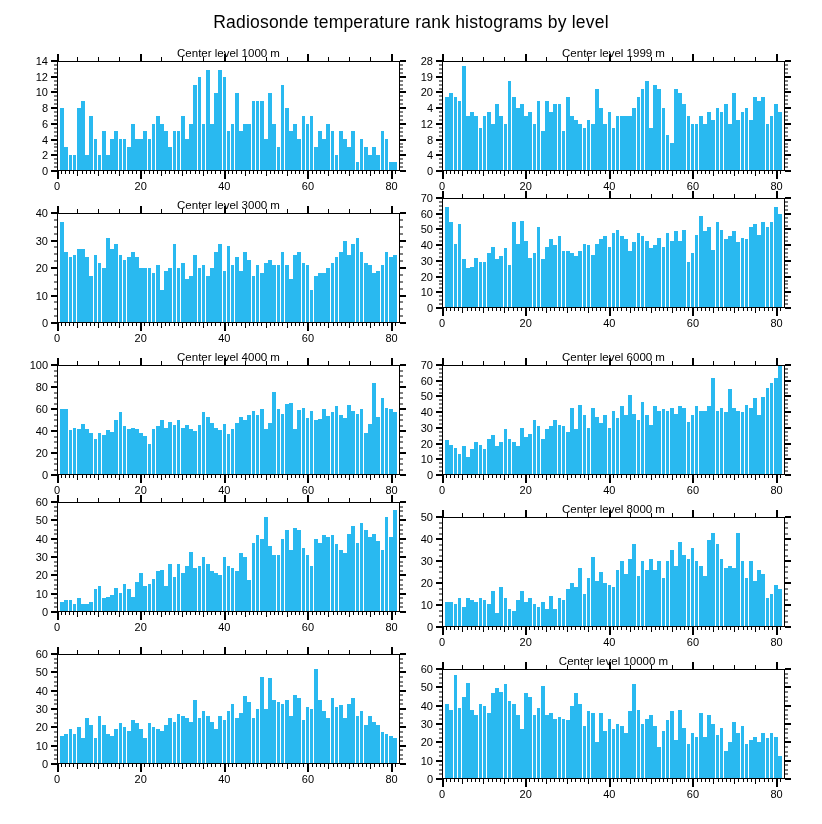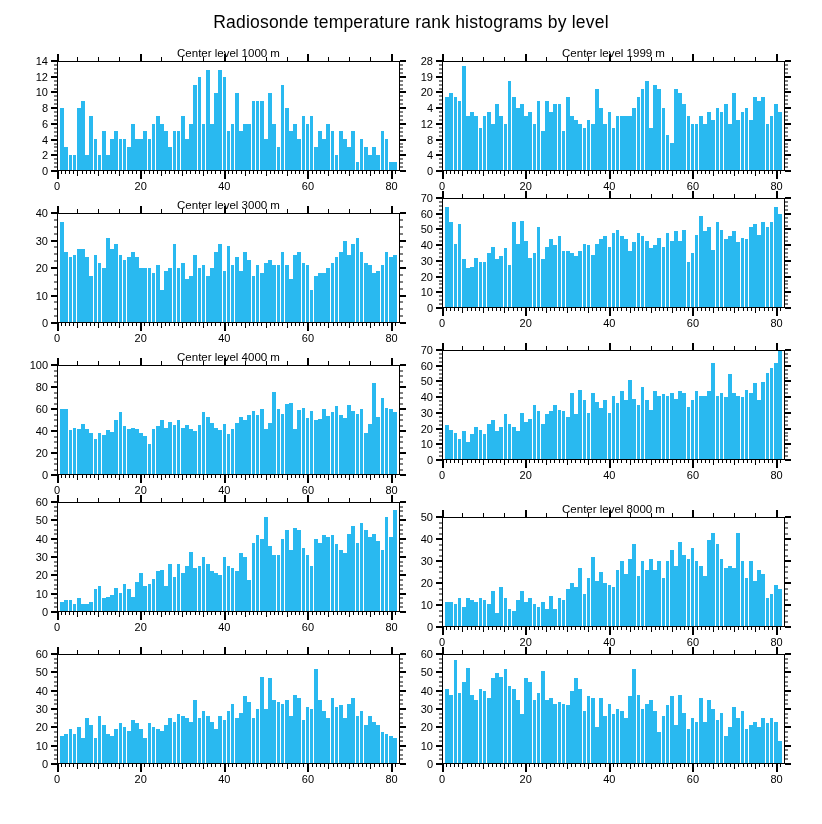--- a/index.html
+++ b/index.html
@@ -1313,20 +1313,21 @@
         <span class="ylab" style="top: 20%;">80</span>
         <span class="ylab" style="top: 0%;">100</span>
         <span class="xlab" style="left: 0%;">0</span>
         <span class="xlab" style="left: 24.3902%;">20</span>
         <span class="xlab" style="left: 48.7805%;">40</span>
         <span class="xlab" style="left: 73.1707%;">60</span>
         <span class="xlab" style="left: 97.561%;">80</span>
       </div>
     </div>
     <div class="panel">
+      <div class="panel-title">Center level 6000 m</div>
       <div class="plot-wrap">
         <div class="plot-box">
           <div class="bars">
             <div class="bar" style="left: 0.682927%; width: 1.07317%; height: 31.4286%; background: rgb(41, 185, 240);"></div>
             <div class="bar" style="left: 1.90244%; width: 1.07317%; height: 27.1429%; background: rgb(41, 185, 240);"></div>
             <div class="bar" style="left: 3.12195%; width: 1.07317%; height: 24.2857%; background: rgb(41, 185, 240);"></div>
             <div class="bar" style="left: 4.34146%; width: 1.07317%; height: 18.5714%; background: rgb(41, 185, 240);"></div>
             <div class="bar" style="left: 5.56098%; width: 1.07317%; height: 25.7143%; background: rgb(41, 185, 240);"></div>
             <div class="bar" style="left: 6.78049%; width: 1.07317%; height: 15.7143%; background: rgb(41, 185, 240);"></div>
             <div class="bar" style="left: 8%; width: 1.07317%; height: 22.8571%; background: rgb(41, 185, 240);"></div>
@@ -2314,20 +2315,21 @@
         <span class="ylab" style="top: 16.6667%;">50</span>
         <span class="ylab" style="top: 0%;">60</span>
         <span class="xlab" style="left: 0%;">0</span>
         <span class="xlab" style="left: 24.3902%;">20</span>
         <span class="xlab" style="left: 48.7805%;">40</span>
         <span class="xlab" style="left: 73.1707%;">60</span>
         <span class="xlab" style="left: 97.561%;">80</span>
       </div>
     </div>
     <div class="panel">
+      <div class="panel-title">Center level 10000 m</div>
       <div class="plot-wrap">
         <div class="plot-box">
           <div class="bars">
             <div class="bar" style="left: 0.682927%; width: 1.07317%; height: 68.3333%; background: rgb(41, 185, 240);"></div>
             <div class="bar" style="left: 1.90244%; width: 1.07317%; height: 63.3333%; background: rgb(41, 185, 240);"></div>
             <div class="bar" style="left: 3.12195%; width: 1.07317%; height: 95%; background: rgb(41, 185, 240);"></div>
             <div class="bar" style="left: 4.34146%; width: 1.07317%; height: 65%; background: rgb(41, 185, 240);"></div>
             <div class="bar" style="left: 5.56098%; width: 1.07317%; height: 75%; background: rgb(41, 185, 240);"></div>
             <div class="bar" style="left: 6.78049%; width: 1.07317%; height: 88.3333%; background: rgb(41, 185, 240);"></div>
             <div class="bar" style="left: 8%; width: 1.07317%; height: 63.3333%; background: rgb(41, 185, 240);"></div>

